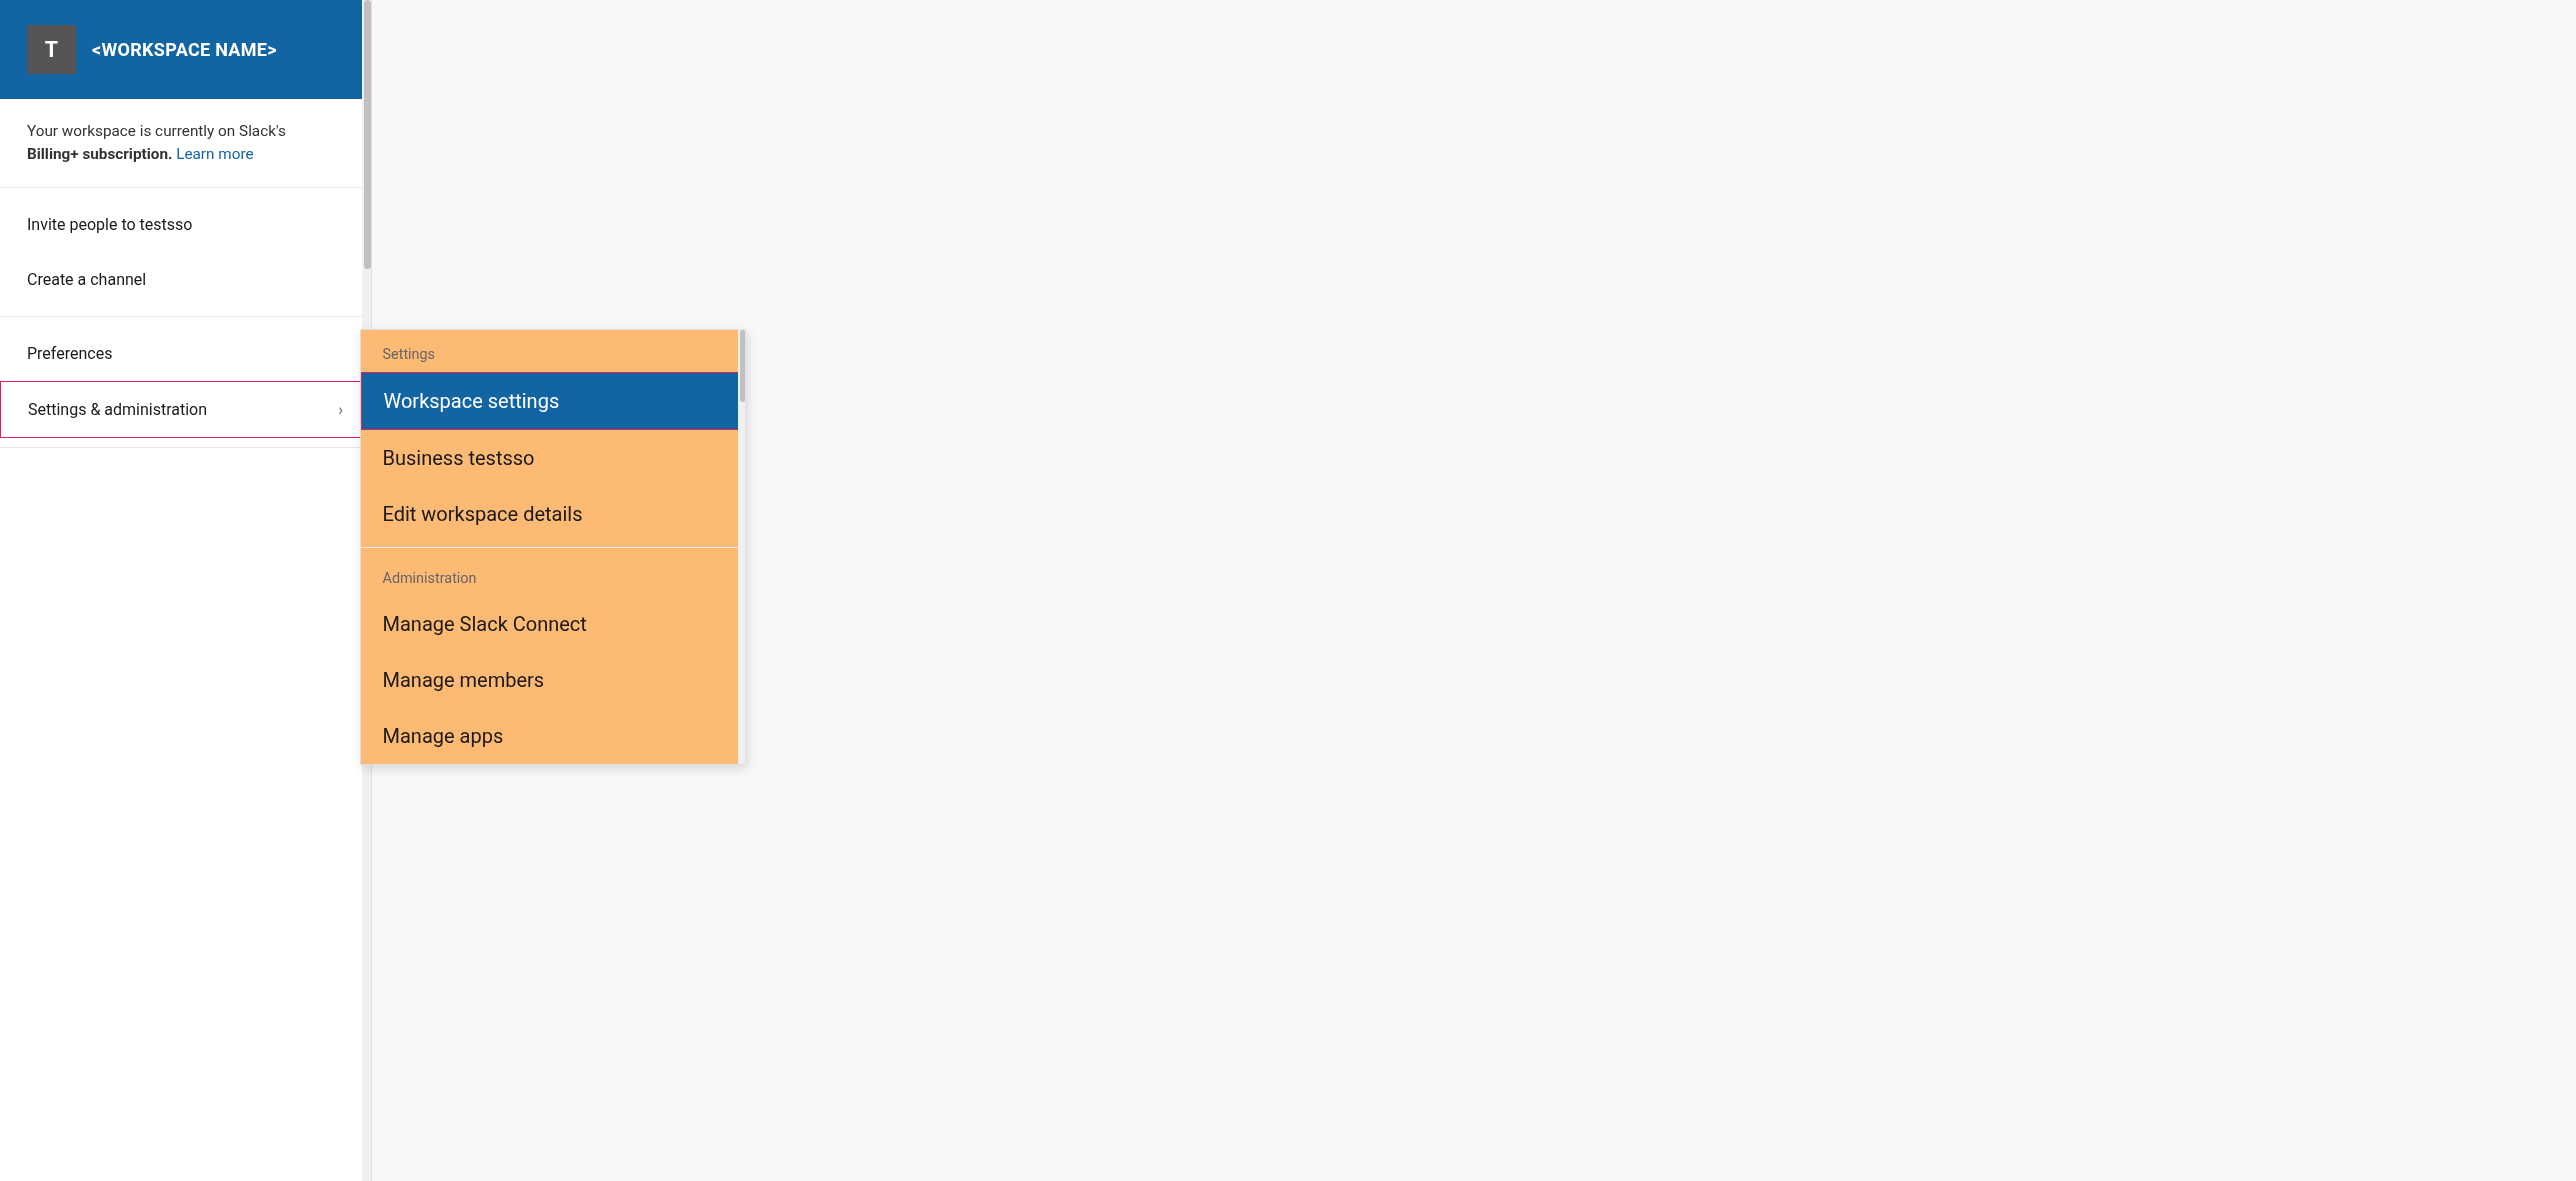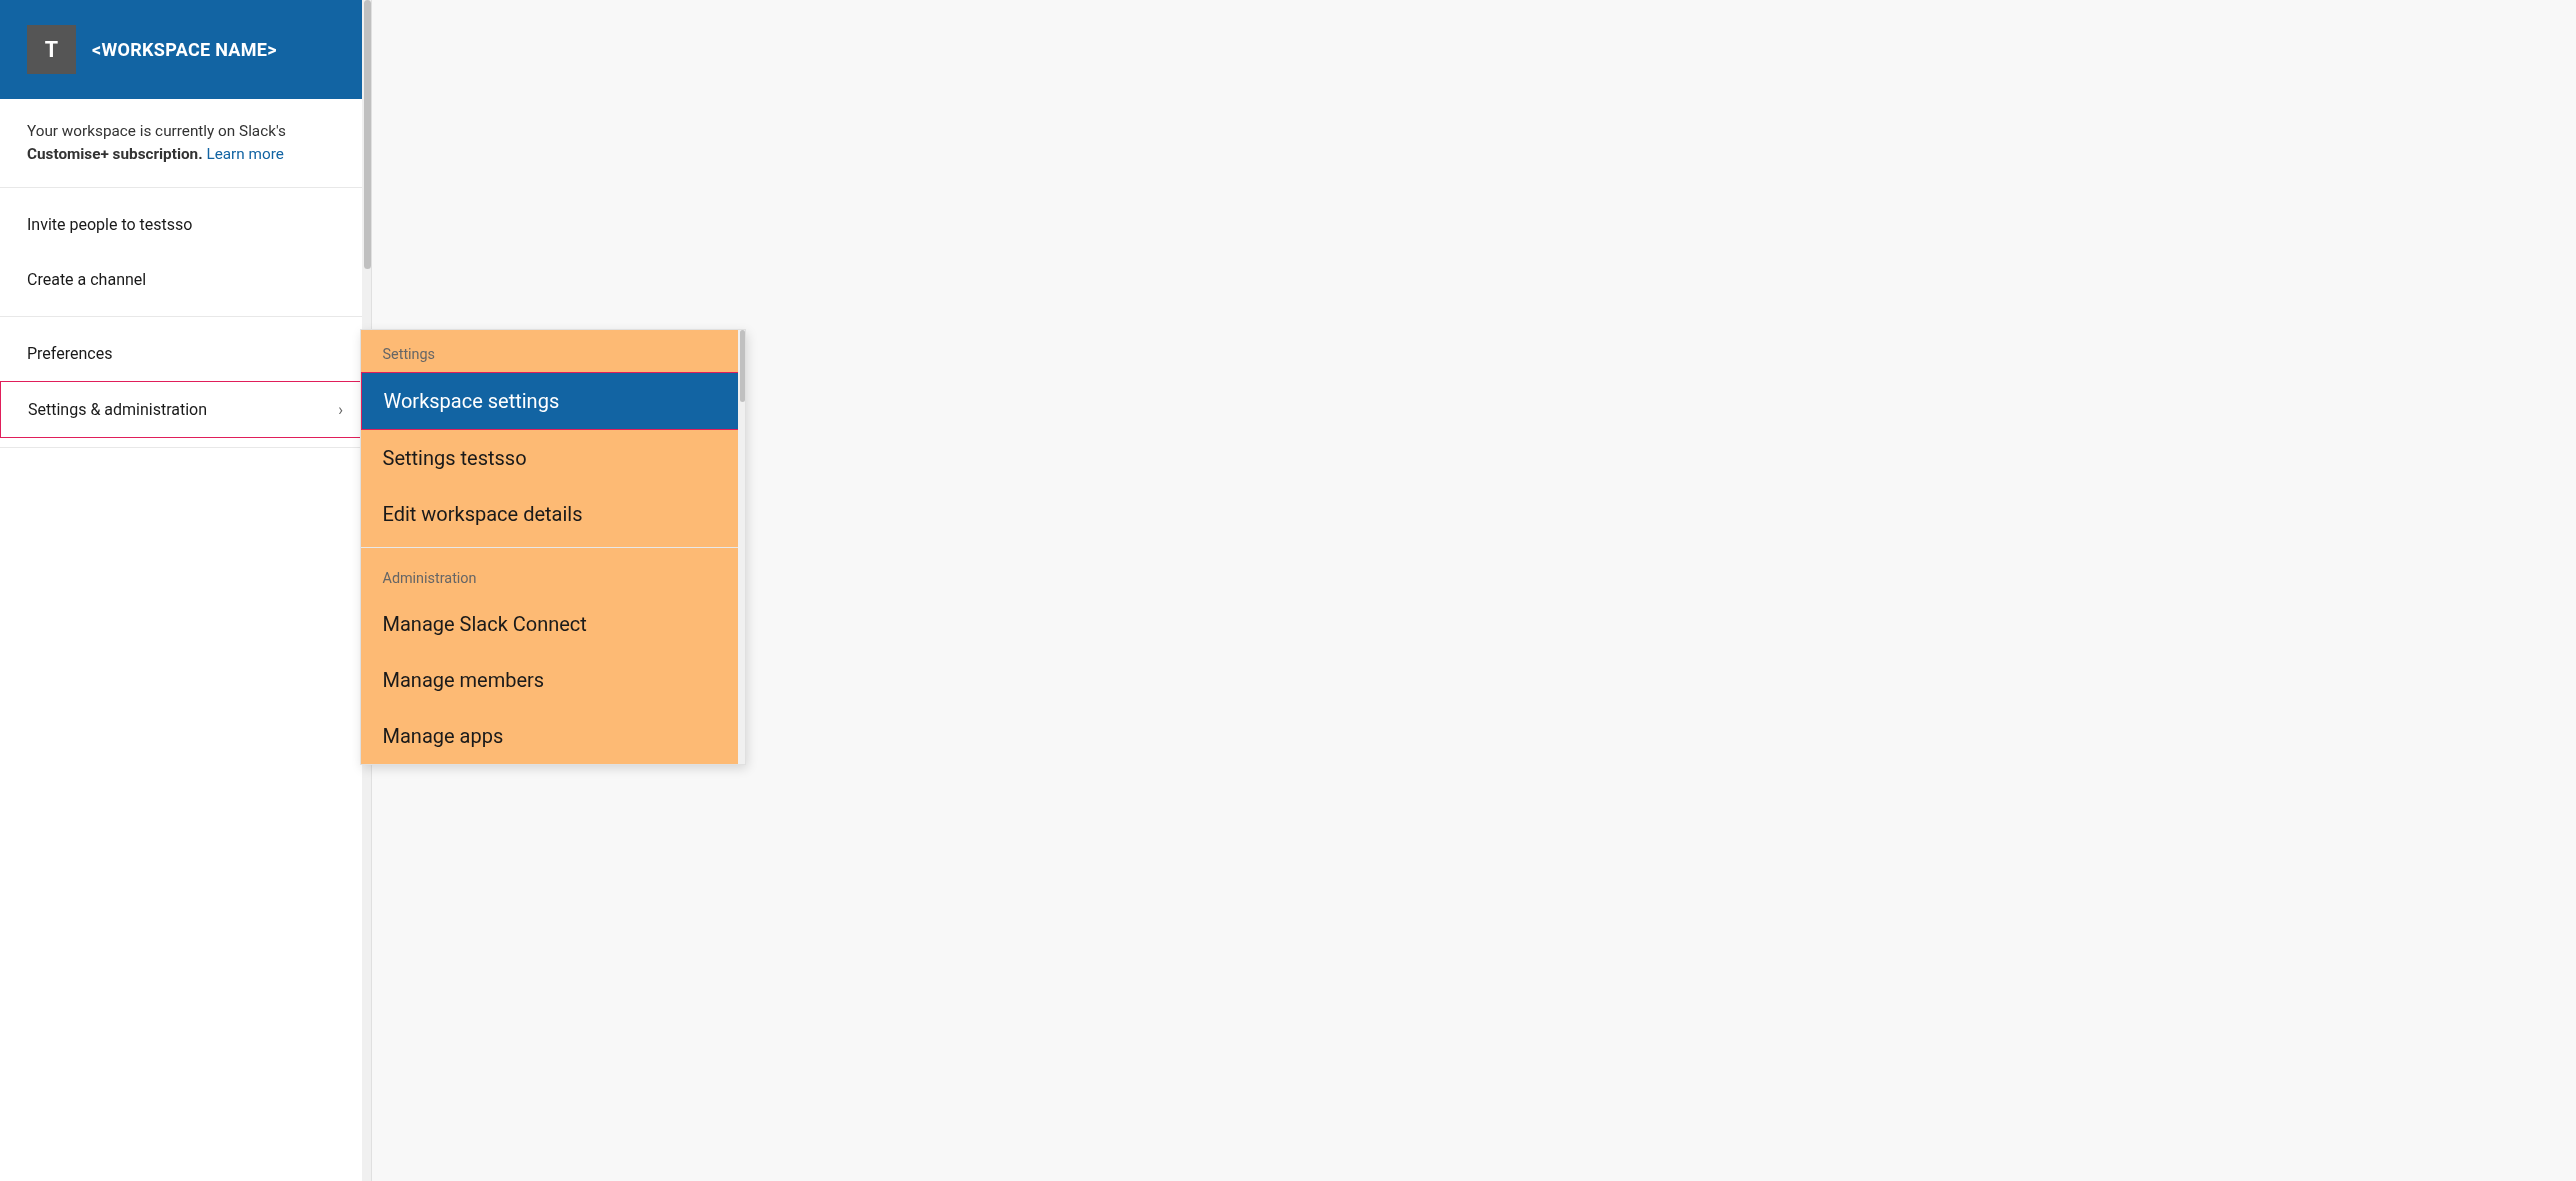--- a/index.html
+++ b/index.html
@@ -216,21 +216,21 @@
       <div class="workspace-avatar">
         <span>T</span>
       </div>
       <span class="workspace-name">&lt;WORKSPACE NAME&gt;</span>
     </div>
 
     <div class="subscription-banner">
       <p class="subscription-text">
         <span>Your workspace is currently on Slack's</span>
         <br>
-        <strong>Customise+ subscription.</strong>
+        <strong>Billing+ subscription.</strong>
         <a class="learn-more-link" href="#">Learn more</a>
       </p>
     </div>
 
     <div class="menu-section">
       <div class="menu-item">
         <span>Invite people to testsso</span>
       </div>
       <div class="menu-item">
         <span>Create a channel</span>
@@ -253,21 +253,21 @@
         <div class="submenu-scroll-thumb"></div>
       </div>
 
       <div class="submenu-section-label">Settings</div>
 
       <div class="submenu-item highlighted">
         <span>Workspace settings</span>
       </div>
 
       <div class="submenu-item">
-        <span>Settings testsso</span>
+        <span>Business testsso</span>
       </div>
 
       <div class="submenu-item">
         <span>Edit workspace details</span>
       </div>
 
       <div class="submenu-divider"></div>
 
       <div class="submenu-section-label">Administration</div>
 

